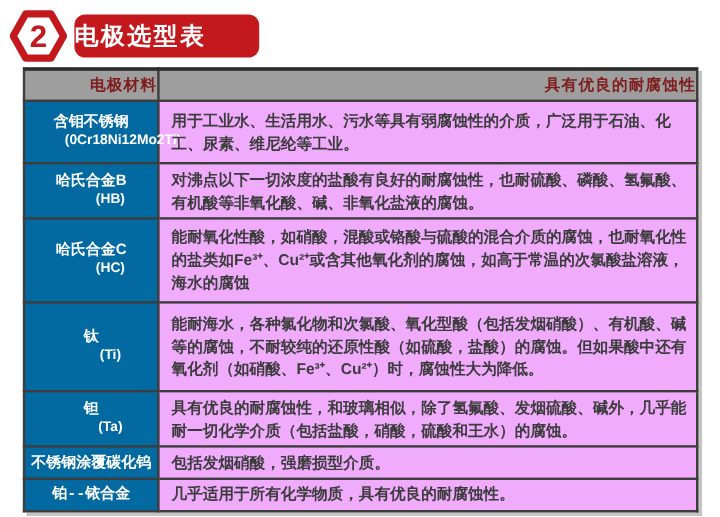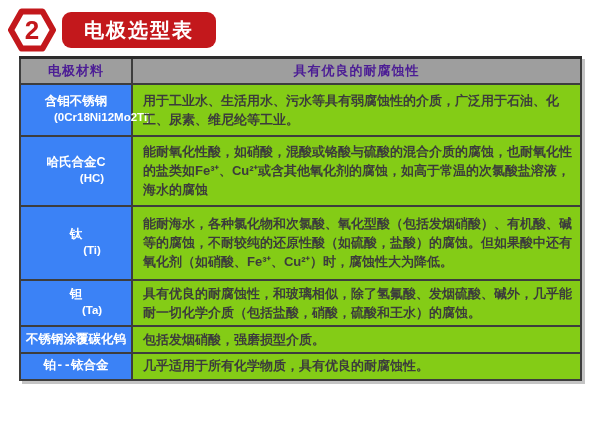--- a/index.html
+++ b/index.html
@@ -6,52 +6,52 @@
   html, body { width: 600px; height: 431px; background: #ffffff; overflow: hidden; }
   body { font-family: "Liberation Sans", sans-serif; position: relative; }
 
   
   .title-bar { position: absolute; left: 8px; top: 7px; display: flex; align-items: center; }
   .hex-badge { width: 48px; height: 46px; position: relative; flex: 0 0 auto; z-index: 2; }
   .hex-badge svg { display: block; }
   .title-pill {
     margin-left: 6px; height: 36px; width: 154px;
     background: #c3181c; border-radius: 9px;
-    display: flex; align-items: center; justify-content: center;
+    display: flex; align-items: center; 
   }
   .title-pill span {
     color: #ffffff; font-size: 20px; font-weight: bold; letter-spacing: 2px;
   }
 
   
   table.spec {
     position: absolute; left: 19px; top: 56px; width: 561px;
     border-collapse: collapse; table-layout: fixed;
     box-shadow: 3px 3px 0 #c4c4c4;
   }
   table.spec th, table.spec td { border: 2px solid #3d3d3d; }
   table.spec { border-top: 3px solid #2c2c2c; }
 
   col.c-mat { width: 112px; }
   col.c-desc { width: 449px; }
 
   tr.head th {
-    background: #9e9e9e; color: #4c1d95; font-size: 13px; font-weight: bold;
-    height: 26px; text-align: center; vertical-align: middle; letter-spacing: 1px;
+    background: #9e9e9e; color: #7f1d1d; font-size: 13px; font-weight: bold;
+    height: 26px; text-align: right; vertical-align: middle; letter-spacing: 1px;
   }
 
   td.mat {
-    background: #3b82f6; color: #ffffff; font-weight: bold;
+    background: #0369a1; color: #ffffff; font-weight: bold;
     text-align: center; vertical-align: middle;
     font-size: 12.5px; line-height: 1.35; padding: 2px 1px;
   }
   td.mat .sub { display: block; font-size: 11.5px; font-weight: bold; padding-left: 32px; }
 
   td.desc {
-    background: #84cc16; color: #3c3c3c;
+    background: #f0abfc; color: #3c3c3c;
     font-size: 13px; font-weight: 600; line-height: 19px;
     vertical-align: middle; padding: 3px 8px 3px 10px;
     text-align: left;
   }
 
   tr.r1 td { height: 52px; }
   tr.r2 td { height: 36px; }
   tr.r3 td { height: 70px; }
   tr.r4 td { height: 74px; }
   tr.r5 td { height: 44px; }
@@ -85,20 +85,27 @@
     </tr>
 
     <tr class="r1">
       <td class="mat">
         <span>含钼不锈钢</span>
         <span class="sub">(0Cr18Ni12Mo2Ti)</span>
       </td>
       <td class="desc">用于工业水、生活用水、污水等具有弱腐蚀性的介质，广泛用于石油、化工、尿素、维尼纶等工业。</td>
     </tr>
 
+    <tr class="r2">
+      <td class="mat">
+        <span>哈氏合金B</span>
+        <span class="sub">(HB)</span>
+      </td>
+      <td class="desc">对沸点以下一切浓度的盐酸有良好的耐腐蚀性，也耐硫酸、磷酸、氢氟酸、有机酸等非氧化酸、碱、非氧化盐液的腐蚀。</td>
+    </tr>
 
     <tr class="r3">
       <td class="mat">
         <span>哈氏合金C</span>
         <span class="sub">(HC)</span>
       </td>
       <td class="desc">能耐氧化性酸，如硝酸，混酸或铬酸与硫酸的混合介质的腐蚀，也耐氧化性的盐类如Fe³⁺、Cu²⁺或含其他氧化剂的腐蚀，如高于常温的次氯酸盐溶液，海水的腐蚀</td>
     </tr>
 
     <tr class="r4">

